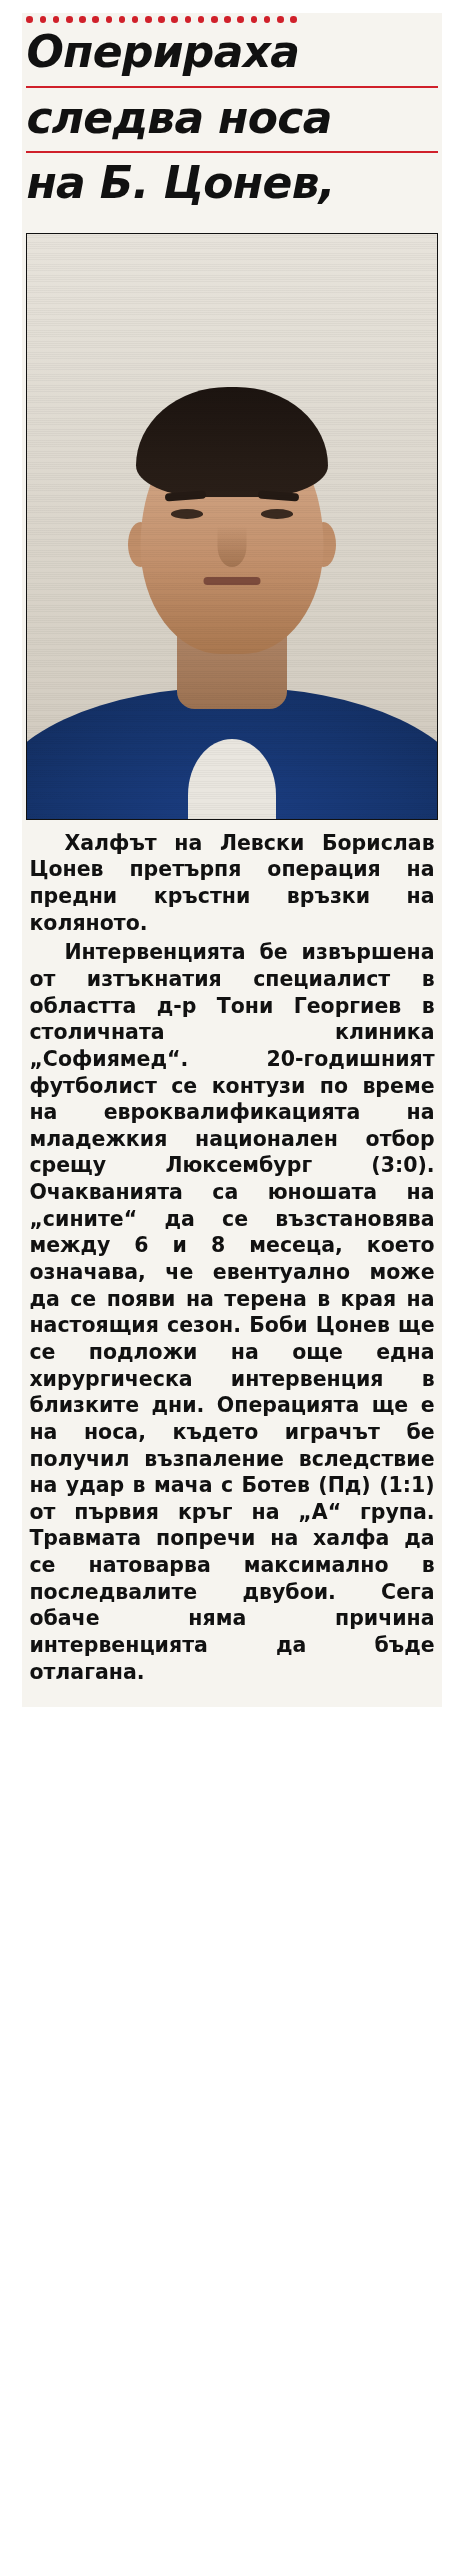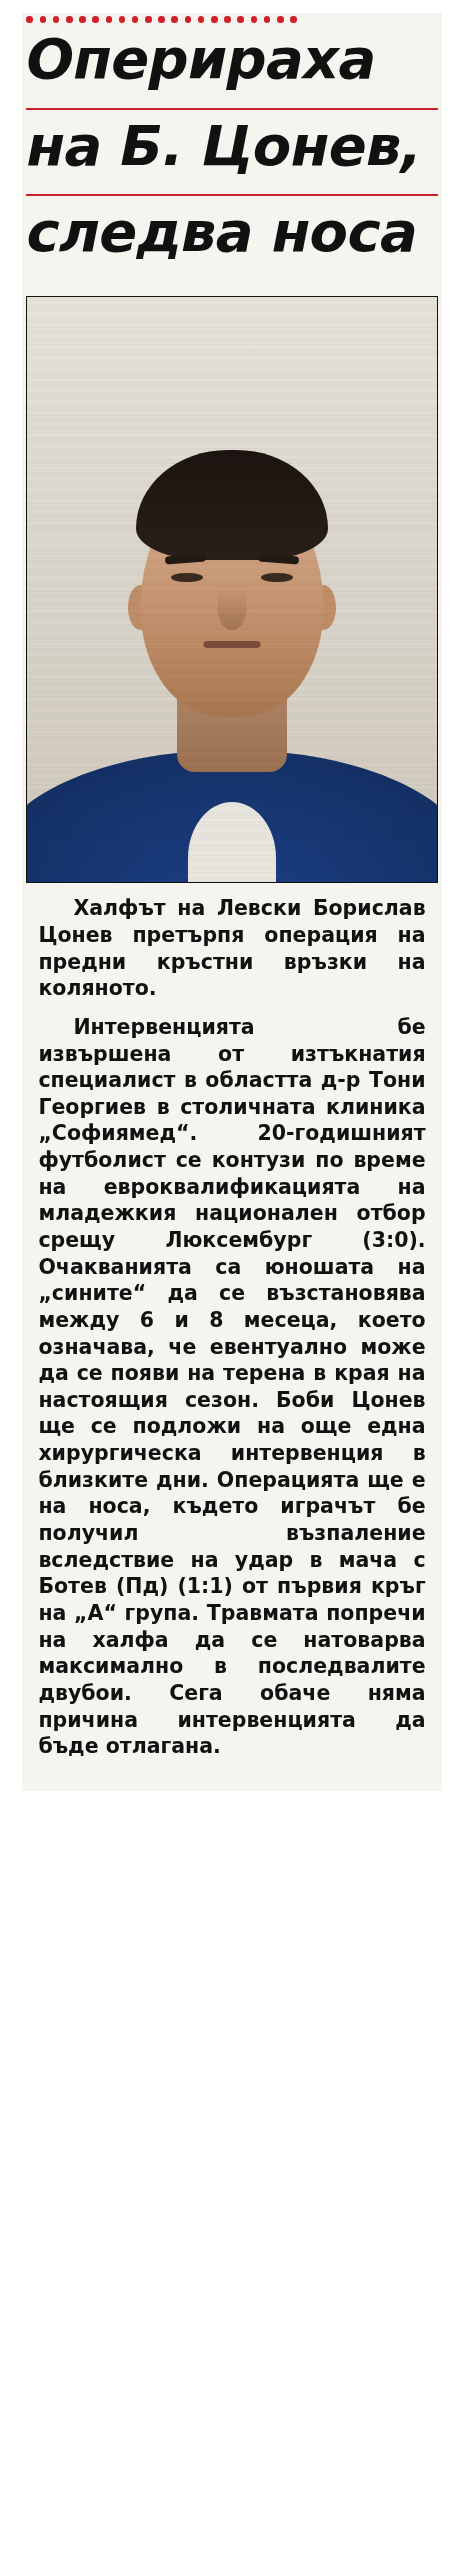--- a/index.html
+++ b/index.html
@@ -47,26 +47,26 @@
   }
 
   
   .headline {
     padding: 0 4.4px;
   }
   .headline .line {
     font-family: "DejaVu Sans", sans-serif;
     font-weight: bold;
     font-style: italic;
-    font-size: 56px;
+    font-size: 44px;
     line-height: 1.02;
     color: #111111;
     letter-spacing: -0.7px;
     border-bottom: 2.9px solid #d0202a;
-    padding-bottom: 20px;
+    padding-bottom: 11px;
     margin-bottom: 7.3px;
     white-space: nowrap;
   }
   .headline .line:last-child {
     border-bottom: none;
     margin-bottom: 0;
   }
 
   
   .photo-wrap {
@@ -214,21 +214,21 @@
     margin: 10.2px 4.4px 0 4.4px;
     font-family: "DejaVu Sans", sans-serif;
     font-size: 20.5px;
     line-height: 1.30;
     color: #111111;
     text-align: justify;
     text-justify: inter-word;
     hyphens: manual;
   }
   .body-copy p {
-    margin: 12px;
+    margin: 3px;
     text-indent: 35px;
   }
   .body-copy p.lead {
     font-weight: bold;
   }
   .body-copy p + p {
     margin-top: 0;
     font-weight: bold;
   }
 </style>
@@ -257,22 +257,22 @@
       <span class="dot"></span>
       <span class="dot"></span>
       <span class="dot"></span>
       <span class="dot"></span>
       <span class="dot"></span>
       <span class="dot"></span>
     </div>
 
     <div class="headline">
       <div class="line">Оперираха</div>
+      <div class="line">следва носа</div>
       <div class="line">на Б. Цонев,</div>
-      <div class="line">следва носа</div>
     </div>
 
     <div class="photo-wrap">
       <div class="photo-bg"></div>
       <div class="photo-jersey"></div>
       <div class="photo-neck"></div>
       <div class="photo-ear-l"></div>
       <div class="photo-ear-r"></div>
       <div class="photo-head"></div>
       <div class="photo-hair"></div>

